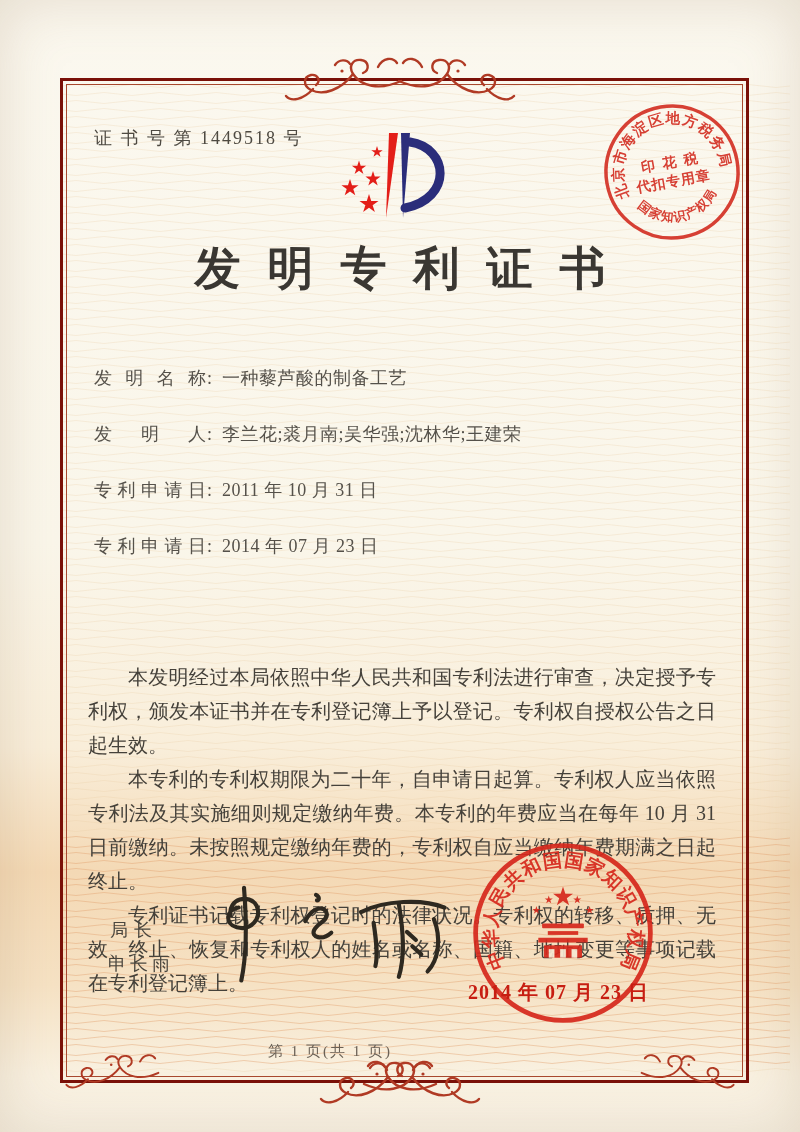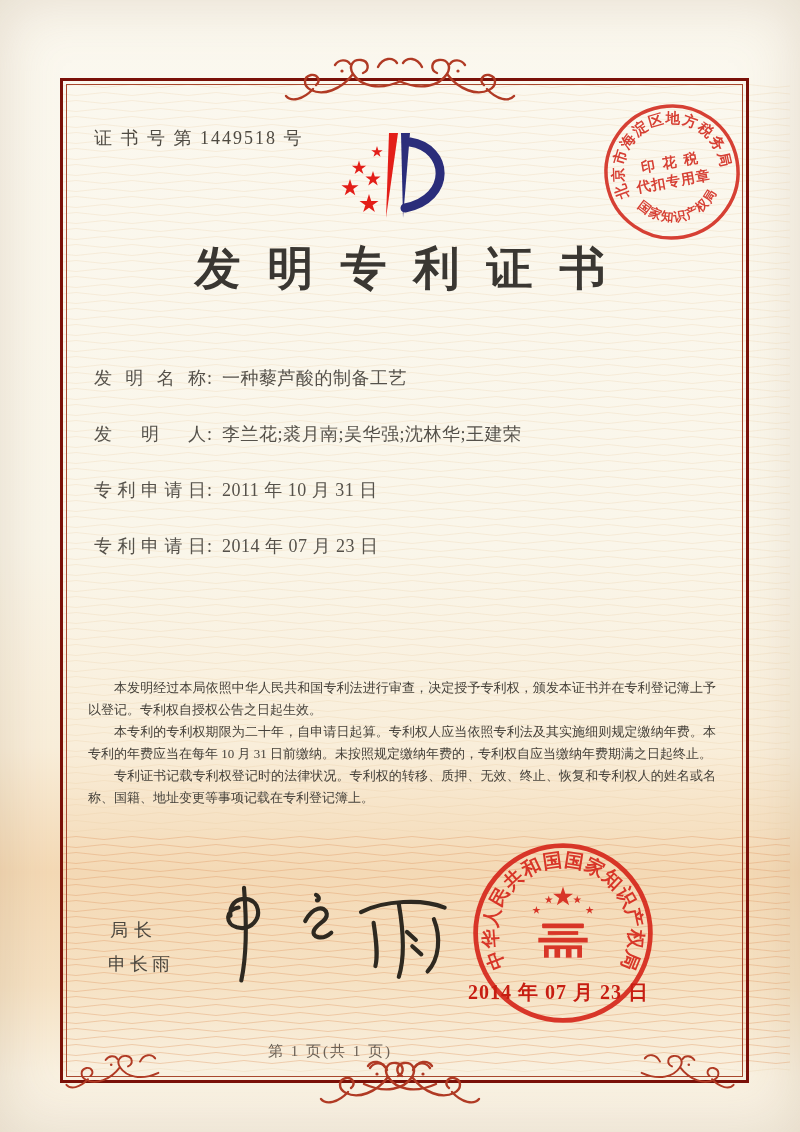--- a/index.html
+++ b/index.html
@@ -16,22 +16,22 @@
   .frame-inner{position:absolute;left:3px;top:3px;right:3px;bottom:3px;border:1px solid #a8482e;}
   
   .cert-no{position:absolute;left:94px;top:126px;font-size:18px;letter-spacing:2px;color:#4e4a42;}
   .title-wrap{position:absolute;left:0;top:238px;width:800px;display:flex;justify-content:center;}
   .title{font-size:46px;font-weight:bold;color:#3a3732;letter-spacing:27px;margin-right:-27px;white-space:nowrap;}
   .fields{position:absolute;left:94px;top:338px;width:560px;}
   .field-row{height:56px;font-size:18px;color:#55514a;white-space:nowrap;}
   .field-label{display:inline-block;width:112px;text-align:justify;text-align-last:justify;color:#55514a;margin-top:28px;}
   .field-colon{display:inline-block;margin-left:1px;}
   .field-value{margin-left:10px;letter-spacing:.5px;}
-  .paragraphs{position:absolute;left:88px;top:660px;width:628px;font-size:13px;line-height:1.7;
-    color:#45413a;text-align:justify;word-break:break-all;margin-top:17px;}
+  .paragraphs{position:absolute;left:88px;top:660px;width:628px;font-size:20px;line-height:1.7;
+    color:#45413a;text-align:justify;word-break:break-all;}
   .paragraphs p{margin:0;text-indent:2em;}
   .sig-title{position:absolute;left:110px;top:918px;font-size:18px;color:#4a463e;letter-spacing:6px;}
   .sig-name{position:absolute;left:108px;top:952px;font-size:18px;color:#4a463e;letter-spacing:4px;}
   .seal-date{position:absolute;left:468px;top:979px;font-size:20px;font-weight:bold;color:#c71e12;
     letter-spacing:1px;white-space:nowrap;}
   .footer{position:absolute;left:0;top:1042px;width:660px;text-align:center;font-size:15px;
     color:#6a6055;letter-spacing:2px;}
 </style>
 </head>
 <body>

